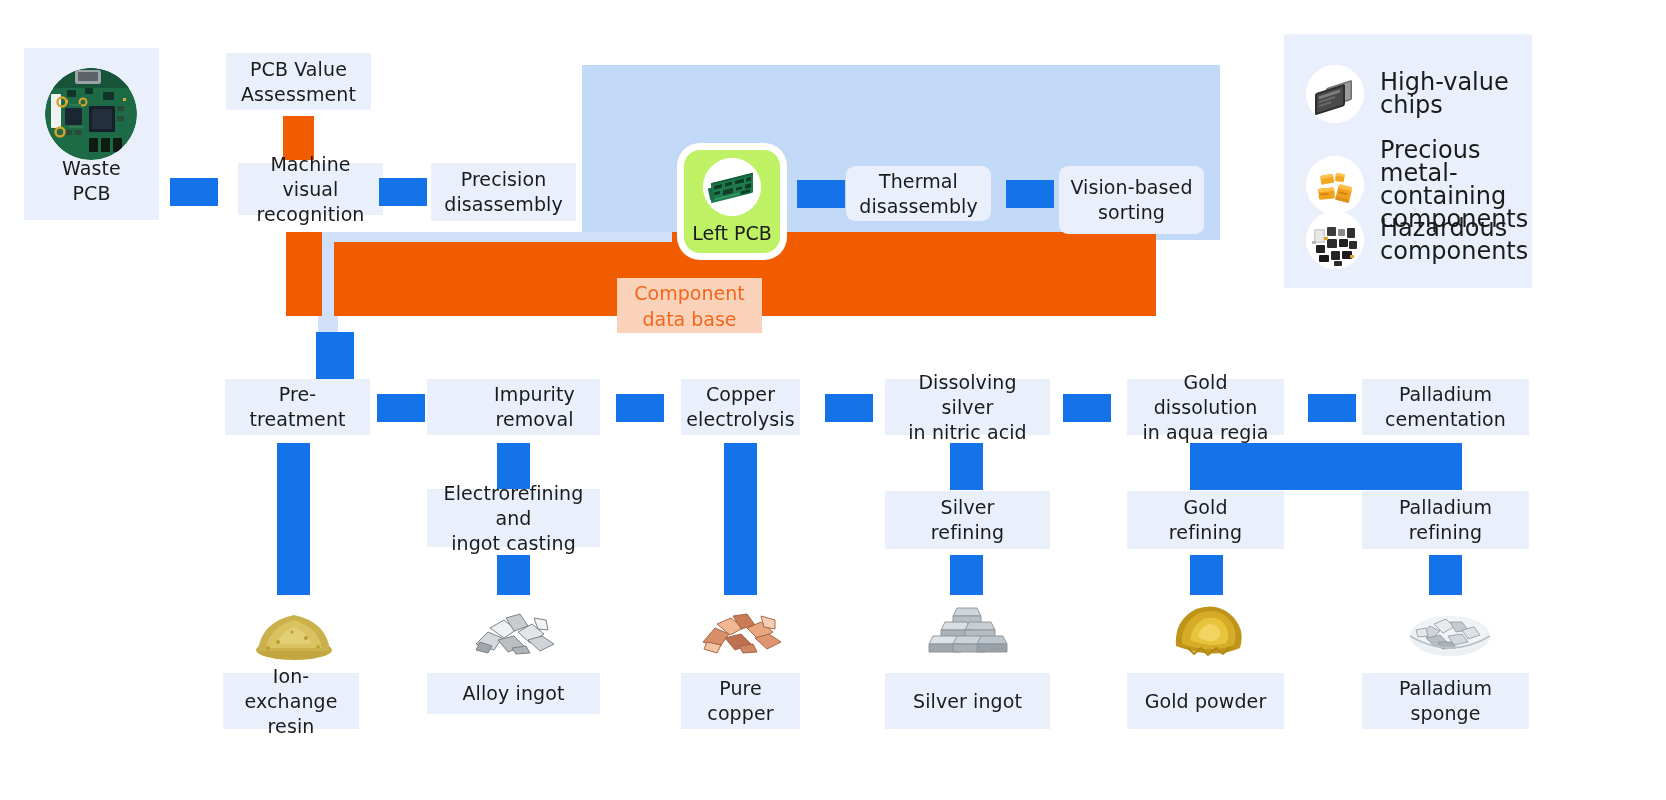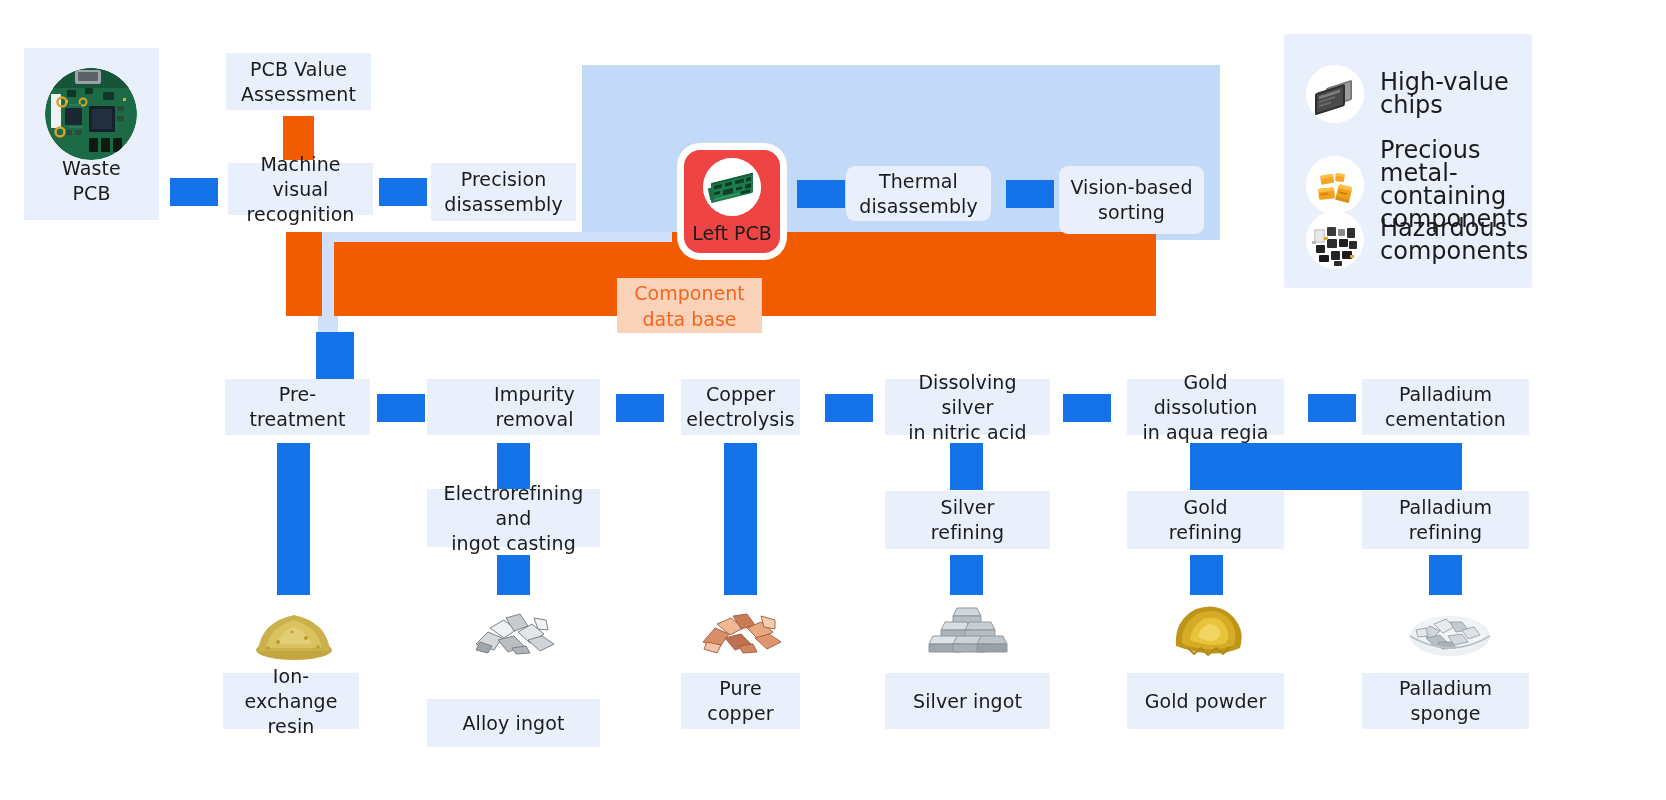--- a/index.html
+++ b/index.html
@@ -61,21 +61,21 @@
   .circ{
     position:absolute;
     border-radius:50%;
     background:#ffffff;
     overflow:hidden;
   }
   .circ svg{display:block;width:100%;height:100%;}
 
   
   .wcard{
-    background:#ef4444;
+    background:#bef264;
     border-radius:16px;
     box-shadow:0 0 0 7px #ffffff;
   }
   .wcard .cap{
     position:absolute;
     left:0;right:0;bottom:9px;
     text-align:center;
     font-size:19px;
     color:#1b1b1b;
   }
@@ -151,21 +151,21 @@
 
   <div class="abs blue" style="left:170px;top:178px;width:48px;height:28px;"></div>
 
   <div class="abs pbox" style="left:226px;top:53px;width:145px;height:57px;">
     <span style="white-space:pre-line;">PCB Value
 Assessment</span>
   </div>
 
   <div class="abs obar" style="left:283px;top:116px;width:31px;height:44px;"></div>
 
-  <div class="abs pbox" style="left:228px;top:163px;width:145px;height:52px;">
+  <div class="abs pbox" style="left:238px;top:163px;width:145px;height:52px;">
     <span style="white-space:pre-line;">Machine visual
 recognition</span>
   </div>
 
   <div class="abs blue" style="left:379px;top:178px;width:48px;height:28px;"></div>
 
   <div class="abs pbox" style="left:431px;top:163px;width:145px;height:58px;">
     <span style="white-space:pre-line;">Precision
 disassembly</span>
   </div>
@@ -483,21 +483,21 @@
       </g>
       <path d="M6 38 Q46 62 86 38" fill="none" stroke="#b9c2c8" stroke-width="2"></path>
     </svg>
   </div>
 
   <div class="abs pbox" style="left:223px;top:673px;width:136px;height:56px;">
     <span style="white-space:pre-line;text-align:center;">Ion-exchange
 resin</span>
   </div>
 
-  <div class="abs pbox" style="left:427px;top:673px;width:173px;height:48px;margin-top:26px;">
+  <div class="abs pbox" style="left:427px;top:673px;width:173px;height:41px;">
     <span style="white-space:pre-line;">Alloy ingot</span>
   </div>
 
   <div class="abs pbox" style="left:681px;top:673px;width:119px;height:56px;">
     <span style="white-space:pre-line;">Pure copper</span>
   </div>
 
   <div class="abs pbox" style="left:885px;top:673px;width:165px;height:56px;">
     <span style="white-space:pre-line;">Silver ingot</span>
   </div>

